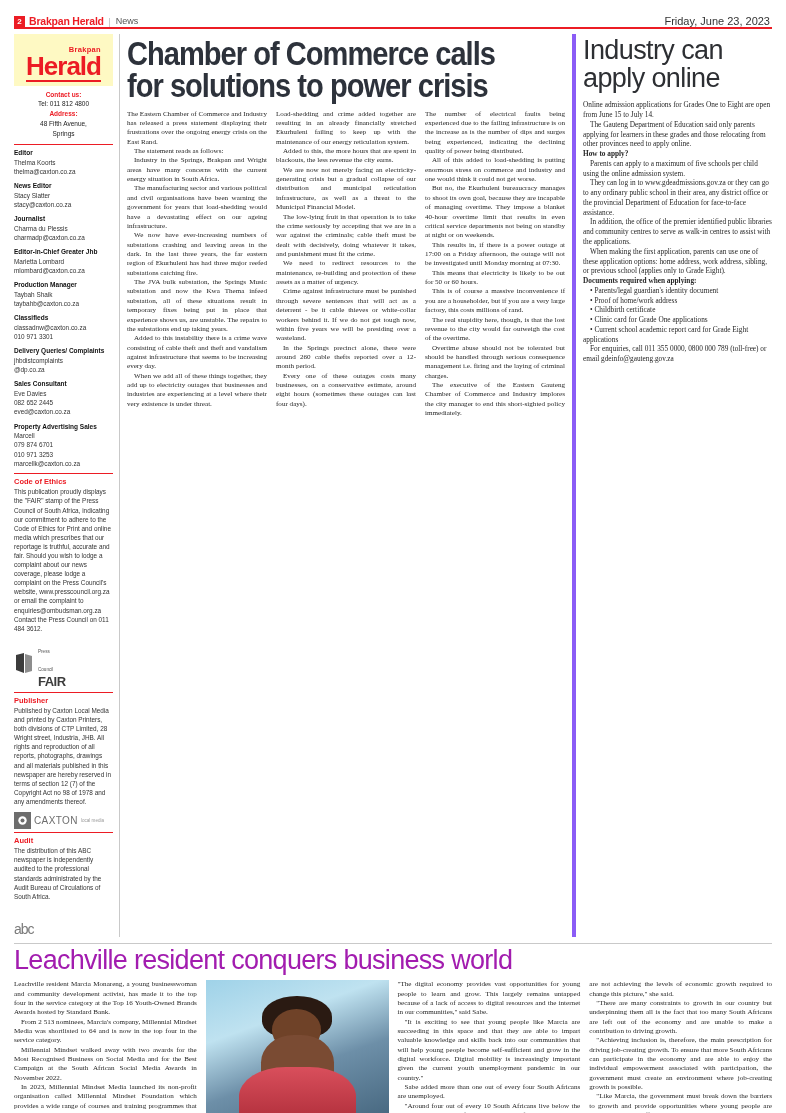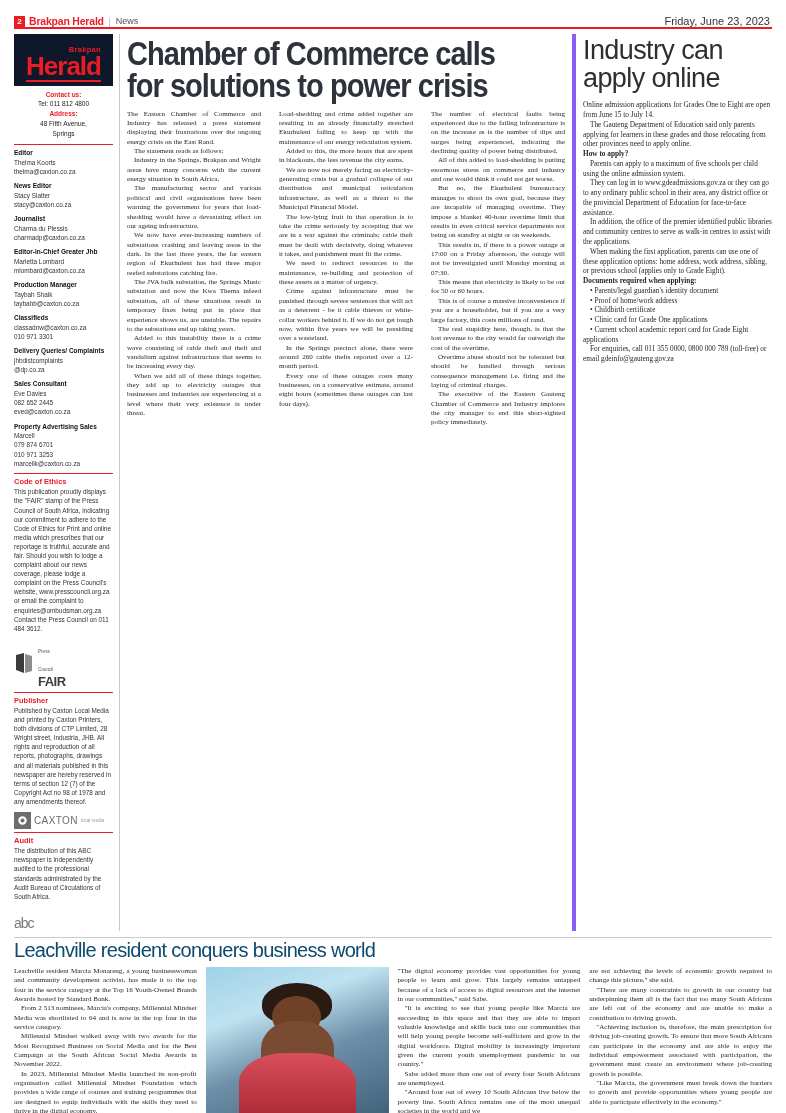--- a/index.html
+++ b/index.html
@@ -30,21 +30,21 @@
   .red-rule { height:1.6px; background:#ec1c24; margin-top:3px; }
 
   
   .grid { display:flex; margin-top:5px; }
   .col-left { width:105px; flex:0 0 105px; padding-right:6px; }
   .col-mid  { flex:1 1 auto; padding:0 7px; border-left:1px solid #c9c9c9;
               border-right:4px solid #8b5cf6; }
   .col-right{ width:196px; flex:0 0 196px; padding-left:7px; }
 
   
-  .logo-box { background:#0f172a; padding:5px 4px 4px; text-align:center; }
+  .logo-box { background:#fef9c3; padding:5px 4px 4px; text-align:center; }
   .logo-brak { font-family:"Liberation Sans",sans-serif; font-size:7.5px;
     font-weight:bold; color:#ec1c24; letter-spacing:.3px; line-height:1; }
   .logo-herald { font-family:"Liberation Sans",sans-serif; font-size:26px;
     font-weight:bold; color:#ec1c24; line-height:.92; letter-spacing:-1px; }
   .logo-wrap { display:inline-block; text-align:left; position:relative; }
   .logo-underline { height:2px; background:#ec1c24; margin-top:1px; }
 
   .lr-contact { text-align:center; font-family:"Liberation Sans",sans-serif;
     font-size:6.5px; line-height:1.5; color:#222; padding:4px 2px 3px; }
   .lr-contact b { color:#ec1c24; }
@@ -67,21 +67,21 @@
   .fair-txt-big { font-family:"Liberation Sans",sans-serif; font-size:13px;
     font-weight:bold; color:#3c3c3c; letter-spacing:-.5px; line-height:1; }
 
   .caxton-logo { display:flex; align-items:center; gap:3px; margin:6px 0 3px; }
   .cax-sq { width:17px; height:17px; background:#6d6d6d; position:relative; }
   .cax-name { font-family:"Liberation Sans",sans-serif; font-size:10px;
     color:#6d6d6d; letter-spacing:.4px; }
   .cax-sub { font-family:"Liberation Sans",sans-serif; font-size:4.6px; color:#9a9a9a; }
 
   .abc-logo { font-family:"Liberation Sans",sans-serif; font-size:14px;
-    color:#7a7a7a; letter-spacing:-1px; margin-top:14px; }
+    color:#7a7a7a; letter-spacing:-1px; margin-top:20px; }
 
   
   .headline-main {
     font-family:"Liberation Sans",sans-serif; font-weight:bold;
     font-size:33px; line-height:0.97; letter-spacing:-1.1px;
     color:#2d323b; margin:4px 0 8px; transform:scaleX(0.88);
     transform-origin:left center;
   }
   .body-txt { font-family:"Liberation Serif",serif; font-size:7.1px;
     line-height:1.32; text-align:justify; color:#262626; }
@@ -95,21 +95,21 @@
   .rt-txt { font-family:"Liberation Serif",serif; font-size:7.3px;
     line-height:1.34; color:#262626; text-align:left; }
   .rt-txt p { margin:0; text-indent:7px; }
   .rt-txt p.first { text-indent:0; }
   .rt-txt b { font-weight:bold; }
 
   
   .feature { margin-top:6px; }
   .rule-grey-full { height:1px; background:#c9c9c9; margin:4px 0 2px; }
   .headline-feature { font-family:"Liberation Sans",sans-serif; font-weight:normal;
-    font-size:20px; line-height:1.05; letter-spacing:-.7px; color:#0c4a6e;
+    font-size:27px; line-height:1.05; letter-spacing:-.7px; color:#a21caf;
     margin:2px 0 6px; }
   .feature-grid { display:flex; gap:9px; }
   .fcol { flex:1 1 0; }
   .photo { width:100%; height:160px; background:
       linear-gradient(160deg,#9fd2e8 0%,#bfe2f0 28%,#6d8fa8 55%,#3c5c74 100%);
       position:relative; overflow:hidden; }
   .photo .dress { position:absolute; left:18%; bottom:0; width:64%; height:46%;
       background:linear-gradient(180deg,#d94f5c,#a32430); border-radius:40% 40% 8% 8%; }
   .photo .skin { position:absolute; left:30%; bottom:28%; width:40%; height:38%;
       background:#7a4b33; border-radius:45% 45% 20% 20%; }
@@ -245,21 +245,21 @@
       <div class="coc-body">The distribution of this ABC newspaper is independently audited to the professional standards administrated by the Audit Bureau of Circulations of South Africa.</div>
       <div class="abc-logo">abc</div>
     </div>
 
     <div class="col-mid">
       <div class="headline-main">
         <div>Chamber of Commerce calls</div>
         <div>for solutions to power crisis</div>
       </div>
 
-      <div style="display:flex; gap:18px;">
+      <div style="display:flex; gap:9px;">
         <div class="body-txt" style="flex:1 1 0;">
           <p class="first">The Eastern Chamber of Commerce and Industry has released a press statement displaying their frustrations over the ongoing energy crisis on the East Rand.</p>
           <p>The statement reads as follows:</p>
           <p>Industry in the Springs, Brakpan and Wright areas have many concerns with the current energy situation in South Africa.</p>
           <p>The manufacturing sector and various political and civil organisations have been warning the government for years that load-shedding would have a devastating effect on our ageing infrastructure.</p>
           <p>We now have ever-increasing numbers of substations crashing and leaving areas in the dark. In the last three years, the far eastern region of Ekurhuleni has had three major reefed substations catching fire.</p>
           <p>The JVA bulk substation, the Springs Music substation and now the Kwa Thema infeed substation, all of these situations result in temporary fixes being put in place that experience shows us, are unstable. The repairs to the substations end up taking years.</p>
           <p>Added to this instability there is a crime wave consisting of cable theft and theft and vandalism against infrastructure that seems to be increasing every day.</p>
           <p>When we add all of these things together, they add up to electricity outages that businesses and industries are experiencing at a level where their very existence is under threat.</p>
         </div>

